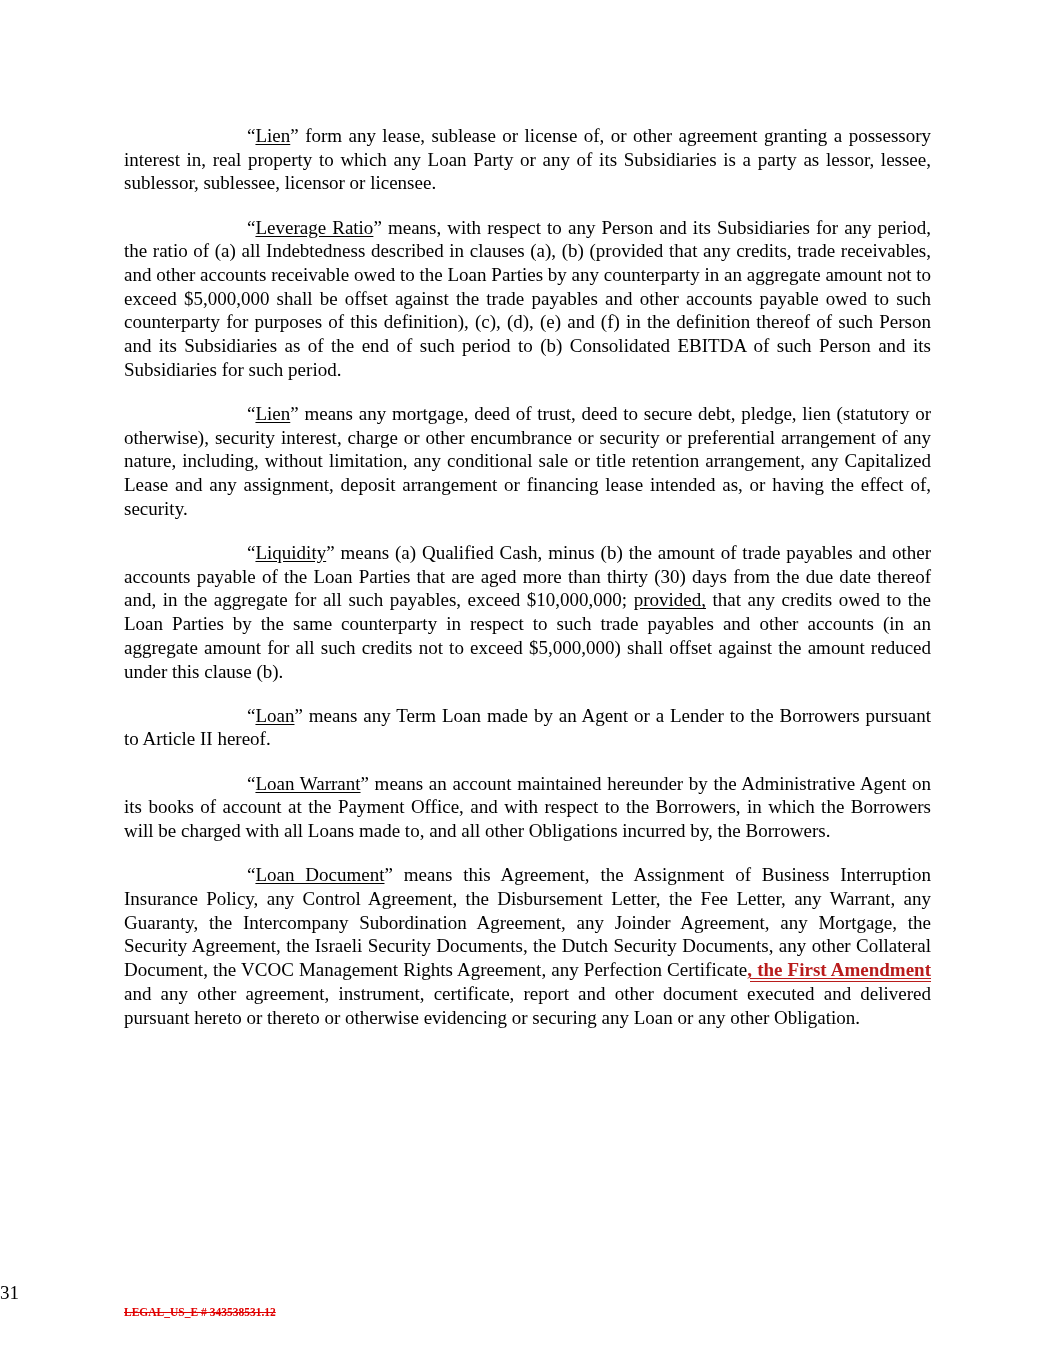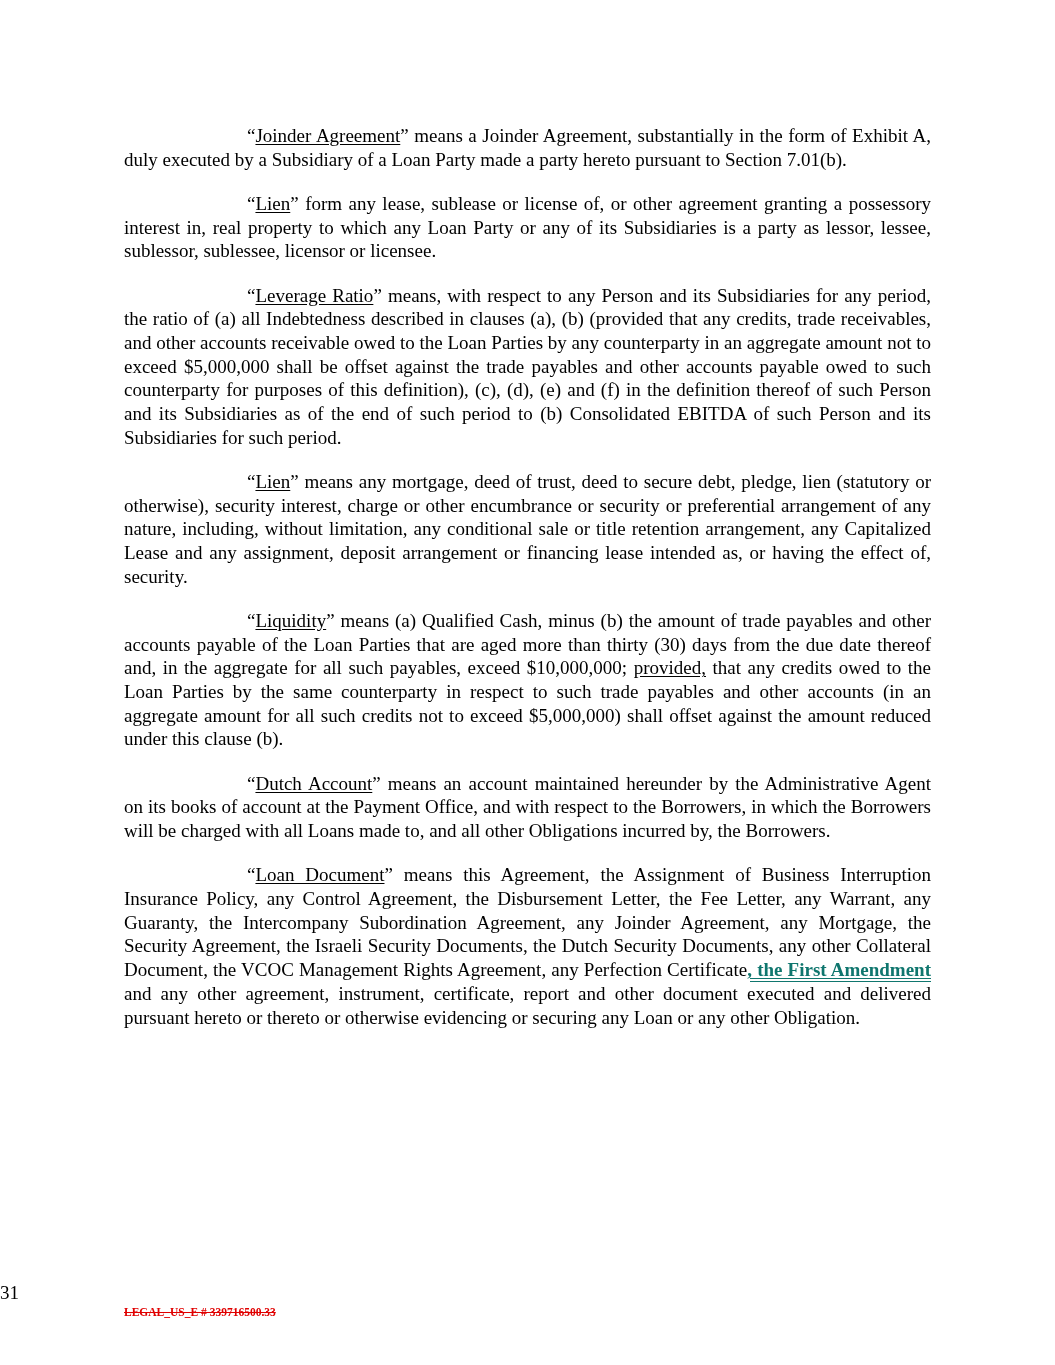--- a/index.html
+++ b/index.html
@@ -4,38 +4,38 @@
 <style>
   html, body { margin: 0; padding: 0; background: #ffffff; }
   body { width: 1055px; height: 1365px; position: relative; overflow: hidden; }
   .page {
     position: absolute; left: 124px; top: 124px; width: 807px;
     font-family: "Liberation Serif", serif; font-size: 19px; line-height: 23.7px; color: #000;
   }
   .para { text-align: justify; margin: 0 0 20.5px 0; }
   .para .indent { display: inline-block; width: 123px; }
   .u { text-decoration: underline; text-underline-offset: 2px; }
-  .ins { color: #0f766e; font-weight: bold; text-decoration: underline; text-decoration-style: double; text-underline-offset: 2px; }
+  .ins { color: #b91c1c; font-weight: bold; text-decoration: underline; text-decoration-style: double; text-underline-offset: 2px; }
   .page-number {
     position: absolute; top: 1282px; left: 0; width: 1055px; text-align: left;
     font-family: "Liberation Serif", serif; font-size: 19px; color: #000;
   }
   .doc-id {
     position: absolute; top: 1306px; left: 124px;
     font-family: "Liberation Serif", serif; font-size: 11.5px; font-weight: bold; color: #e00000;
     text-decoration: line-through;
   }
 </style>
 </head>
 <body>
 
 <div class="page" id="doc-body">
-    <p class="para"><span class="indent"></span>“<span class="u">Joinder Agreement</span>”<span> means a Joinder Agreement, substantially in the form of Exhibit A, duly executed by a Subsidiary of a Loan Party made a party hereto pursuant to Section 7.01(b).</span></p>
     <p class="para"><span class="indent"></span>“<span class="u">Lien</span>”<span> form any lease, sublease or license of, or other agreement granting a possessory interest in, real property to which any Loan Party or any of its Subsidiaries is a party as lessor, lessee, sublessor, sublessee, licensor or licensee.</span></p>
     <p class="para"><span class="indent"></span>“<span class="u">Leverage Ratio</span>”<span> means, with respect to any Person and its Subsidiaries for any period, the ratio of (a) all Indebtedness described in clauses (a), (b) (provided that any credits, trade receivables, and other accounts receivable owed to the Loan Parties by any counterparty in an aggregate amount not to exceed $5,000,000 shall be offset against the trade payables and other accounts payable owed to such counterparty for purposes of this definition), (c), (d), (e) and (f) in the definition thereof of such Person and its Subsidiaries as of the end of such period to (b) Consolidated EBITDA of such Person and its Subsidiaries for such period.</span></p>
     <p class="para"><span class="indent"></span>“<span class="u">Lien</span>”<span> means any mortgage, deed of trust, deed to secure debt, pledge, lien (statutory or otherwise), security interest, charge or other encumbrance or security or preferential arrangement of any nature, including, without limitation, any conditional sale or title retention arrangement, any Capitalized Lease and any assignment, deposit arrangement or financing lease intended as, or having the effect of, security.</span></p>
     <p class="para"><span class="indent"></span>“<span class="u">Liquidity</span>”<span> means (a) Qualified Cash, minus (b) the amount of trade payables and other accounts payable of the Loan Parties that are aged more than thirty (30) days from the due date thereof and, in the aggregate for all such payables, exceed $10,000,000; </span><span class="u">provided,</span><span> that any credits owed to the Loan Parties by the same counterparty in respect to such trade payables and other accounts (in an aggregate amount for all such credits not to exceed $5,000,000) shall offset against the amount reduced under this clause (b).</span></p>
-    <p class="para"><span class="indent"></span>“<span class="u">Dutch Account</span>”<span> means an account maintained hereunder by the Administrative Agent on its books of account at the Payment Office, and with respect to the Borrowers, in which the Borrowers will be charged with all Loans made to, and all other Obligations incurred by, the Borrowers.</span></p>
+    <p class="para"><span class="indent"></span>“<span class="u">Loan</span>”<span> means any Term Loan made by an Agent or a Lender to the Borrowers pursuant to Article II hereof.</span></p>
+    <p class="para"><span class="indent"></span>“<span class="u">Loan Warrant</span>”<span> means an account maintained hereunder by the Administrative Agent on its books of account at the Payment Office, and with respect to the Borrowers, in which the Borrowers will be charged with all Loans made to, and all other Obligations incurred by, the Borrowers.</span></p>
     <p class="para"><span class="indent"></span>“<span class="u">Loan Document</span>”<span> means this Agreement, the Assignment of Business Interruption Insurance Policy, any Control Agreement, the Disbursement Letter, the Fee Letter, any Warrant, any Guaranty, the Intercompany Subordination Agreement, any Joinder Agreement, any Mortgage, the Security Agreement, the Israeli Security Documents, the Dutch Security Documents, any other Collateral Document, the VCOC Management Rights Agreement, any Perfection Certificate</span><span class="ins">, the First Amendment</span><span> and any other agreement, instrument, certificate, report and other document executed and delivered pursuant hereto or thereto or otherwise evidencing or securing any Loan or any other Obligation.</span></p>
   </div>
 
 <div class="page-number">31</div>
-<div class="doc-id">LEGAL_US_E # 339716500.33</div>
+<div class="doc-id">LEGAL_US_E # 343538531.12</div>
 
 </body></html>

